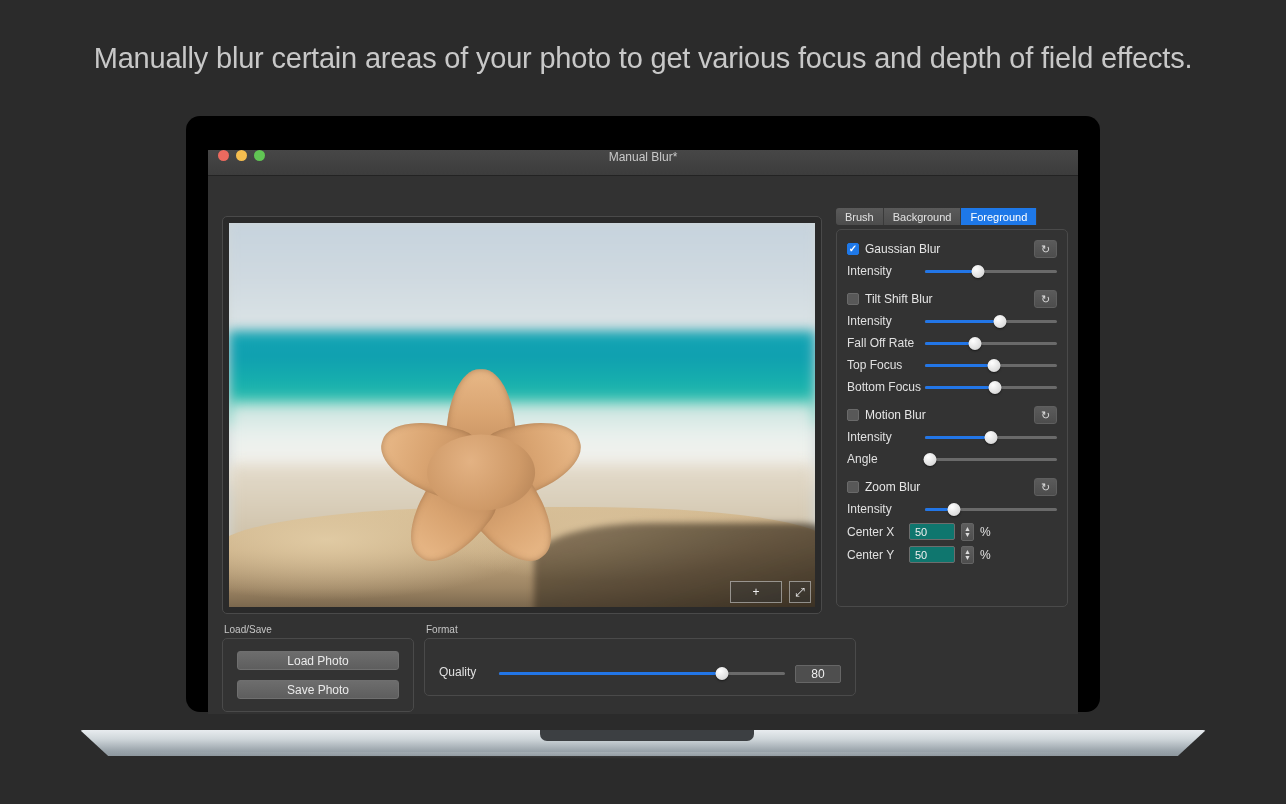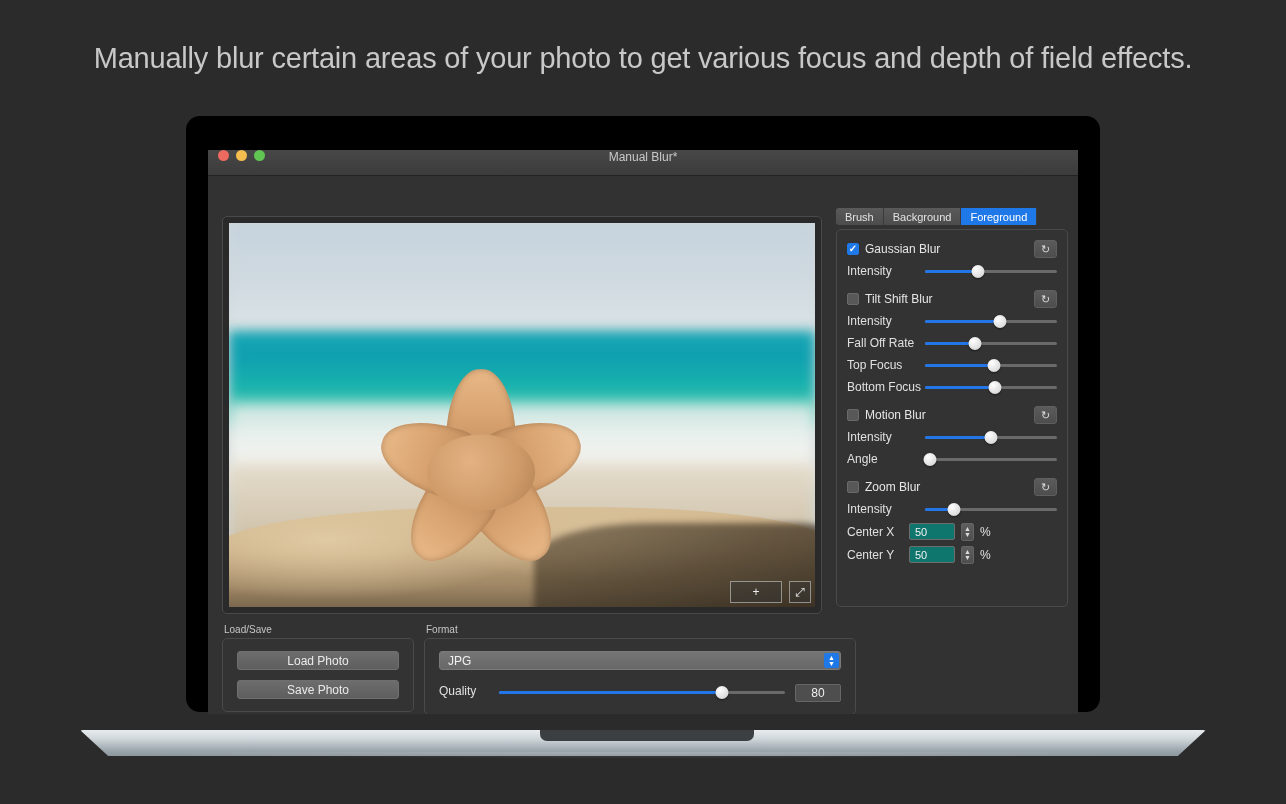--- a/index.html
+++ b/index.html
@@ -418,27 +418,20 @@
             <div class="group-title">Load/Save</div>
             <div class="group-box">
               <div class="btn">Load Photo</div>
               <div class="btn">Save Photo</div>
             </div>
           </div>
 
           <div class="group g-format">
             <div class="group-title">Format</div>
             <div class="group-box">
-              <div class="select">
-                <span>JPG</span>
-                <div class="select-arrow">
-                    <span>▲</span>
-                    <span>▼</span>
-                  </div>
-              </div>
               <div class="q-row">
                 <span class="q-label">Quality</span>
                 <div class="slider">
                   <div class="track"></div>
                   <div class="fill" style="width:78%"></div>
                   <div class="thumb" style="left:78%"></div>
                 </div>
                 <div class="q-box">80</div>
               </div>
             </div>

